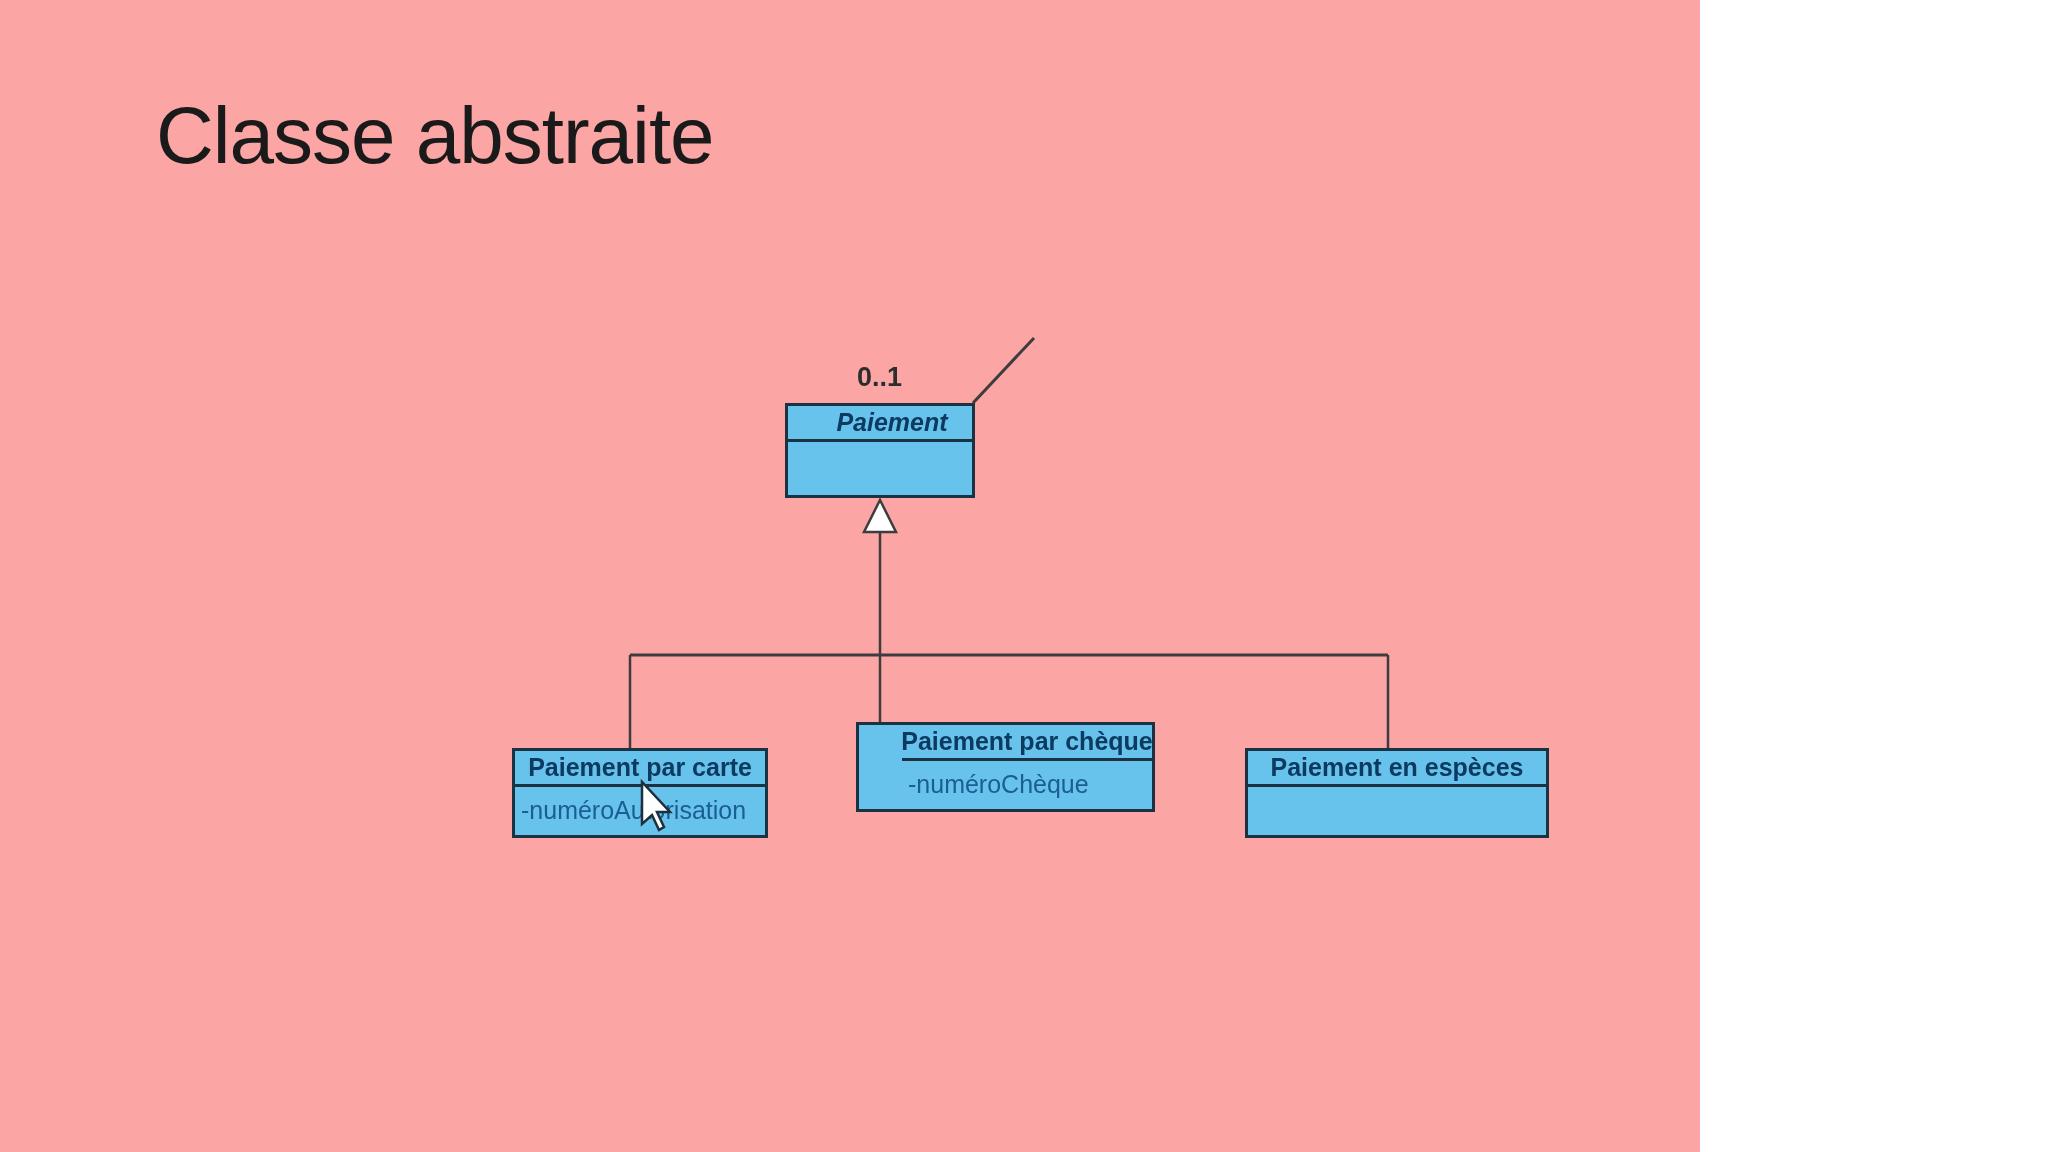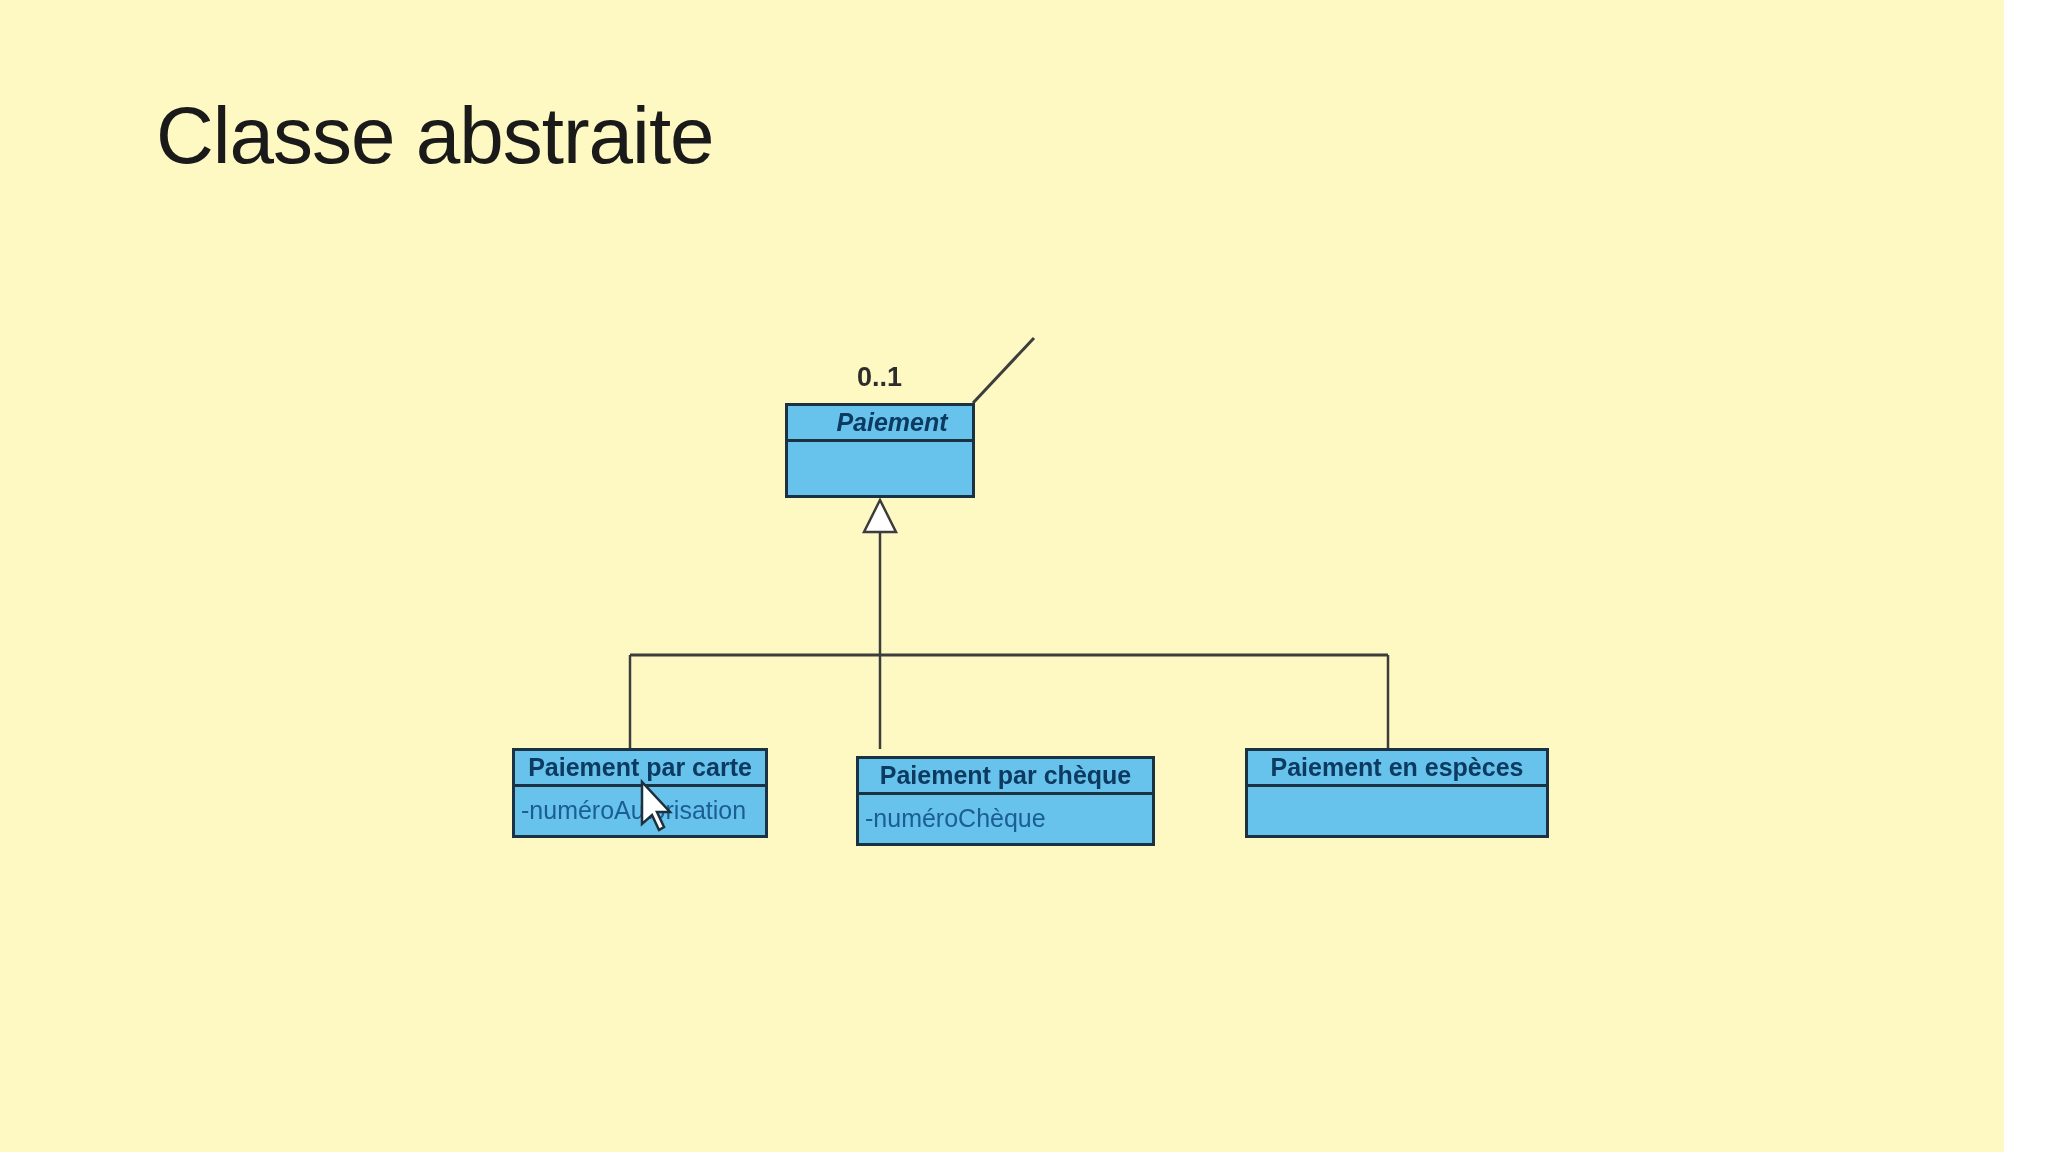--- a/index.html
+++ b/index.html
@@ -1,17 +1,17 @@
 <!DOCTYPE html>
 <html style="--box-fill: #67c3ec; --box-border: #1a3242; --class-name-text: #0c3a60; --attribute-text: #1b5e94; --line: #3d3d3d; --title-text: #1a1a1a; --multiplicity-text: #2d2d2d;"><head>
 <meta charset="utf-8">
 <style>
   html,body{margin:0;padding:0;background:#ffffff;}
   .stage{
-    position:relative;width:2004px;height:1152px;background:#fef9c3;overflow:hidden;
+    position:relative;width:1700px;height:1152px;background:#fca5a5;overflow:hidden;
     font-family:"Liberation Sans",sans-serif;
   }
   .slide-title{
     position:absolute;left:156px;top:90px;
     font-size:80px;font-weight:300;letter-spacing:-1px;
     color:var(--title-text,#1a1a1a);white-space:nowrap;
   }
   .lines-svg,.cursor-svg{position:absolute;left:0;top:0;}
   .lines-svg{z-index:1;}
   .cursor-svg{z-index:3;}
@@ -34,21 +34,21 @@
     white-space:nowrap;line-height:34px;
   }
   .multiplicity{
     position:absolute;left:857px;top:362px;z-index:2;
     font-size:27px;font-weight:600;color:var(--multiplicity-text,#2d2d2d);
   }
   
   .box-parent{left:785px;top:403px;width:190px;height:95px;}
   
   .box-carte{left:512px;top:748px;width:256px;height:90px;}
-  .box-cheque{left:856px;top:756px;width:299px;height:90px;}
+  .box-cheque{left:856px;top:722px;width:299px;height:90px;padding-left:43px;}
   .box-especes{left:1245px;top:748px;width:304px;height:90px;text-align:center;}
 </style>
 </head>
 <body>
 
 <div class="stage">
 
   <div class="slide-title">Classe abstraite</div>
 
   <svg class="lines-svg" width="2048" height="1152">

